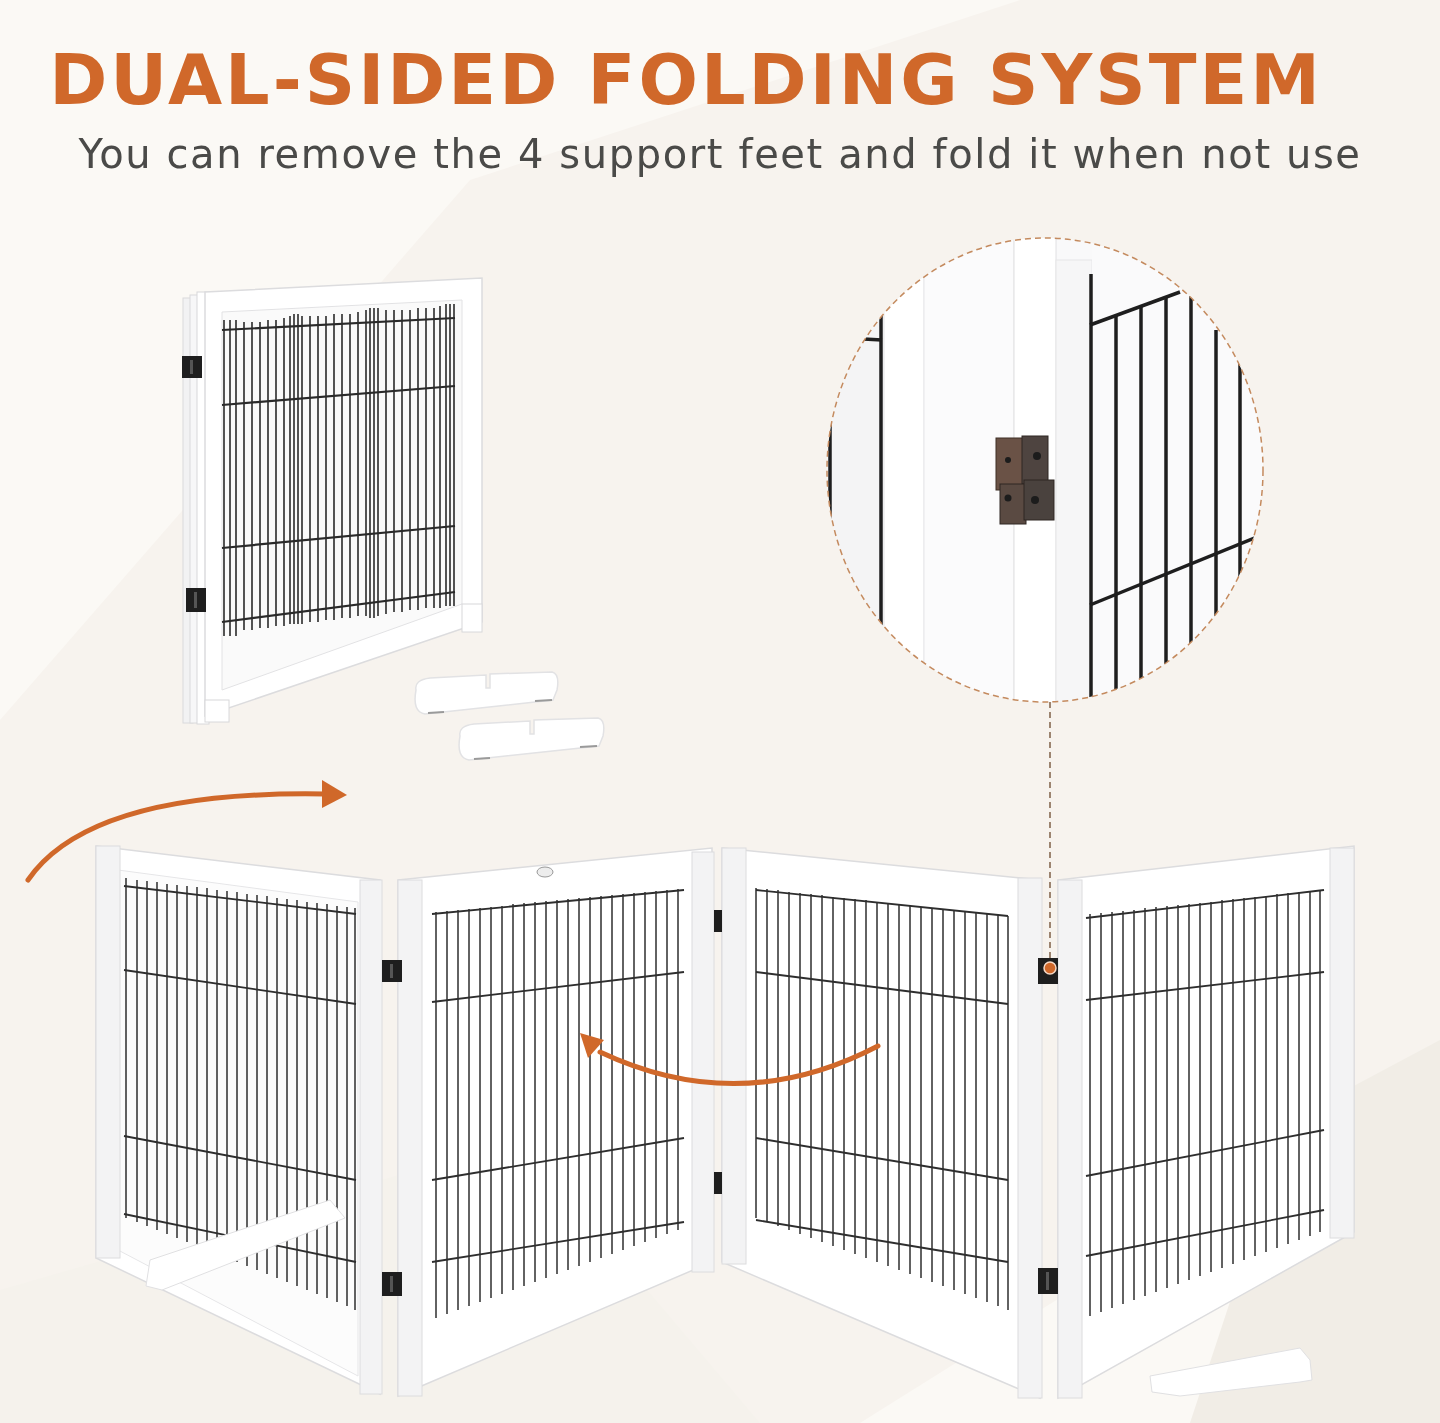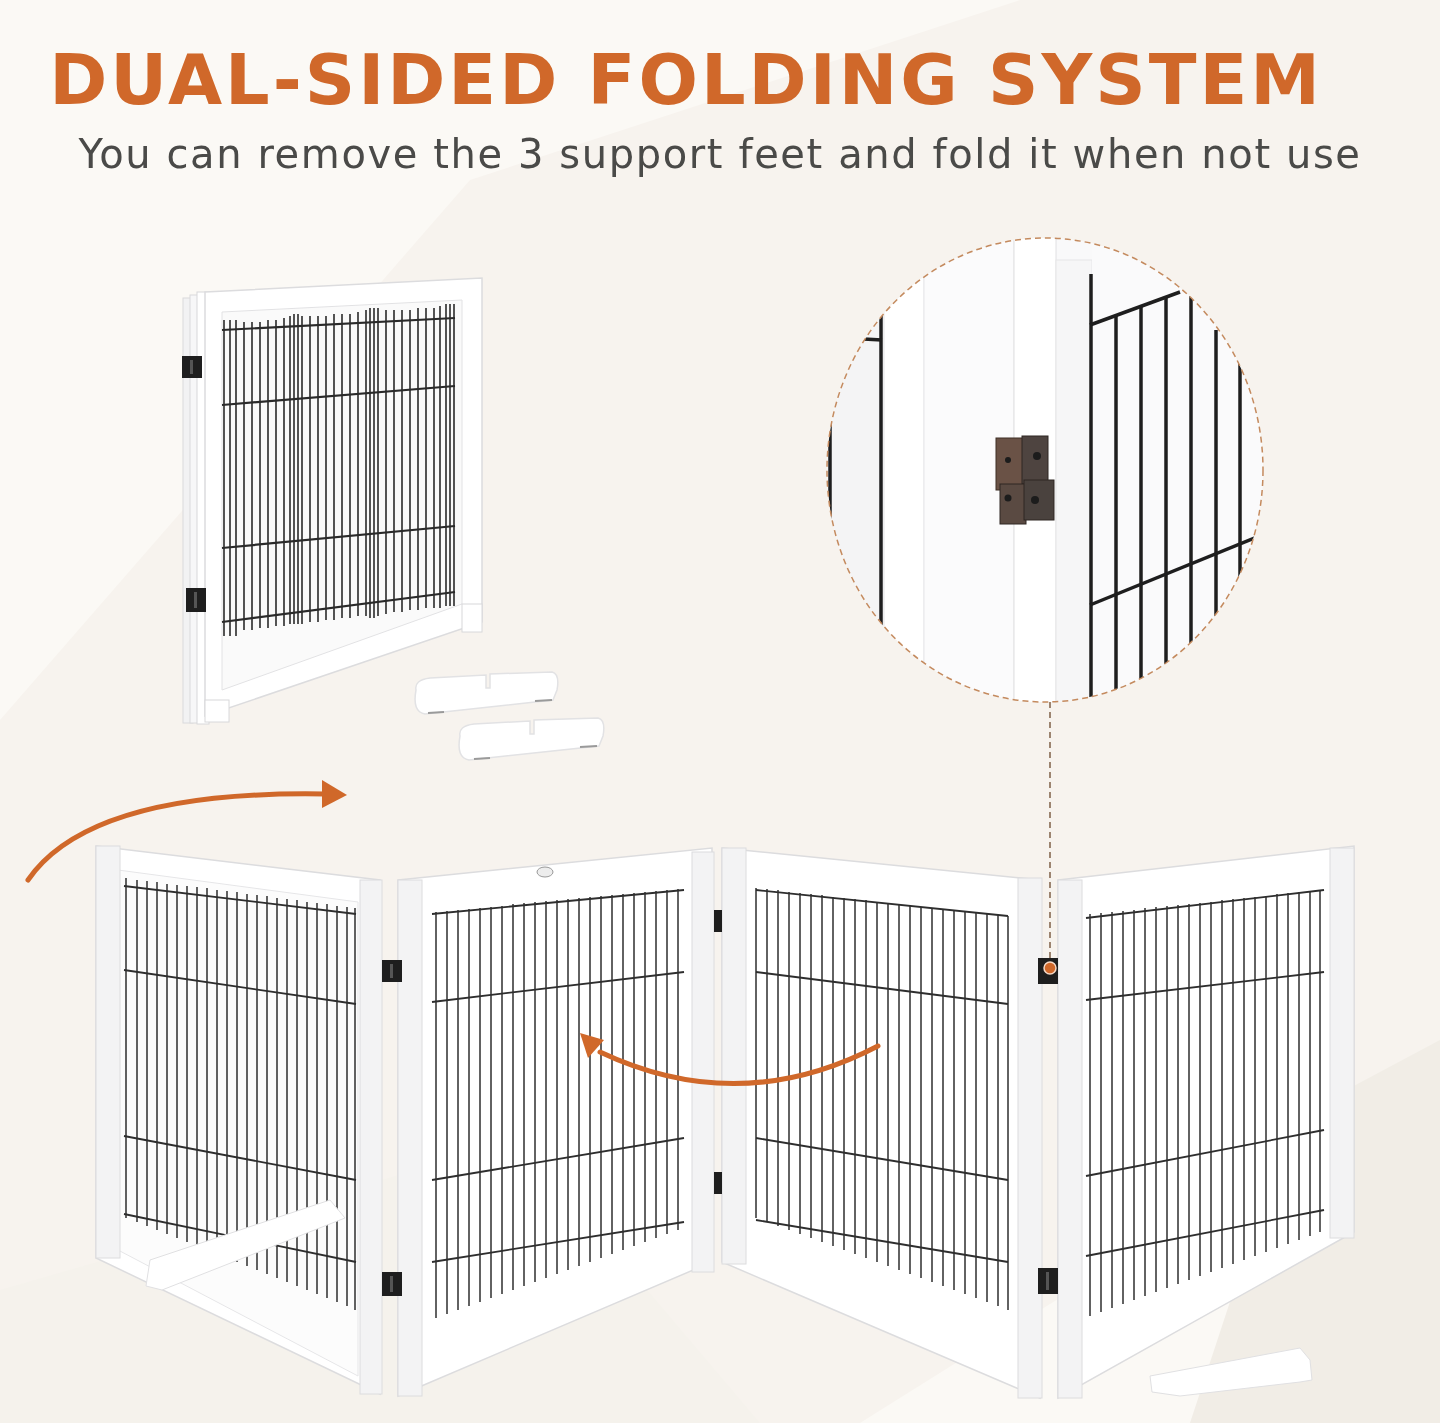--- a/index.html
+++ b/index.html
@@ -25,21 +25,21 @@
 </head>
 <body>
 
 <svg class="bg-shapes" viewBox="0 0 1440 1423" xmlns="http://www.w3.org/2000/svg">
   <polygon points="0,720 470,180 1020,0 1440,0 1440,1060 860,1423 0,1423" fill="#F7F3EE"></polygon>
   <polygon points="1290,1120 1440,1040 1440,1423 1190,1423" fill="#F1EDE6"></polygon>
   <polygon points="0,1290 520,1140 760,1423 0,1423" fill="#F5F2EC"></polygon>
 </svg>
 
 <div class="headline">DUAL-SIDED FOLDING SYSTEM</div>
-<div class="subline">You can remove the 3 support feet and fold it when not use</div>
+<div class="subline">You can remove the 4 support feet and fold it when not use</div>
 
 <svg class="art" viewBox="0 0 1440 1423" xmlns="http://www.w3.org/2000/svg">
   <defs>
     <clipPath id="circleClip">
         <ellipse cx="1045" cy="470" rx="218" ry="232"></ellipse>
       </clipPath>
   </defs>
 
   <g>
 

